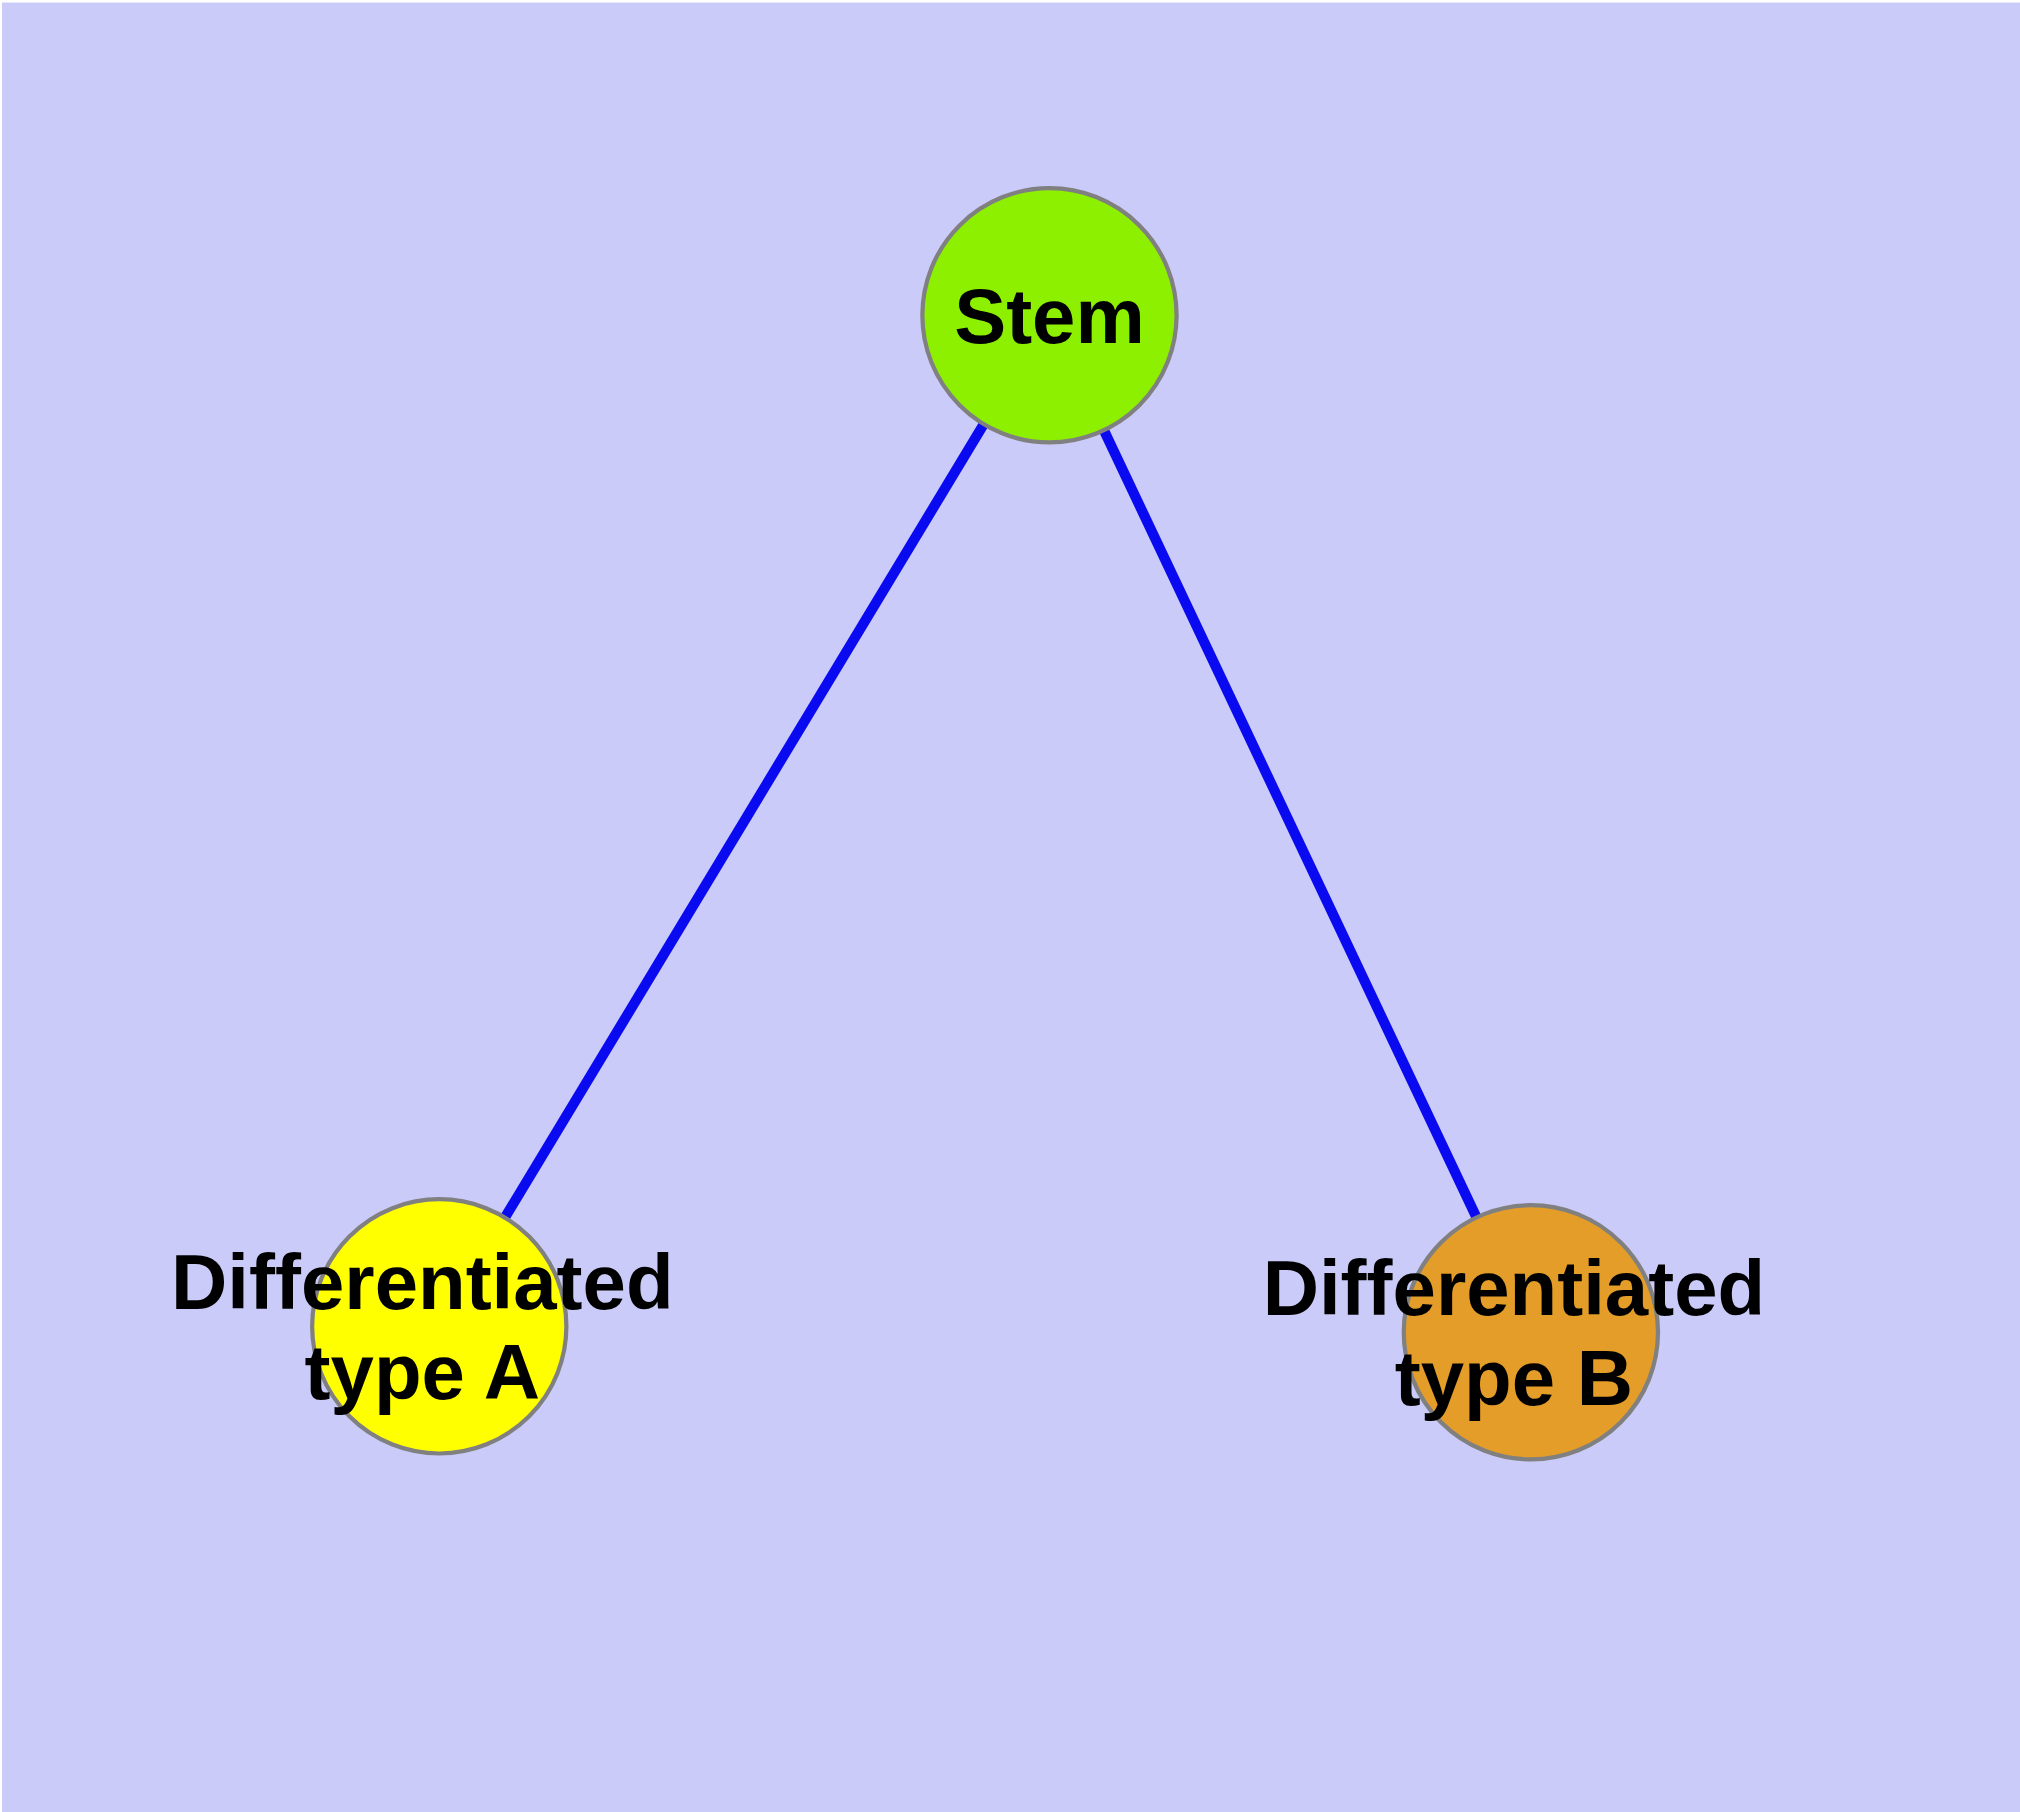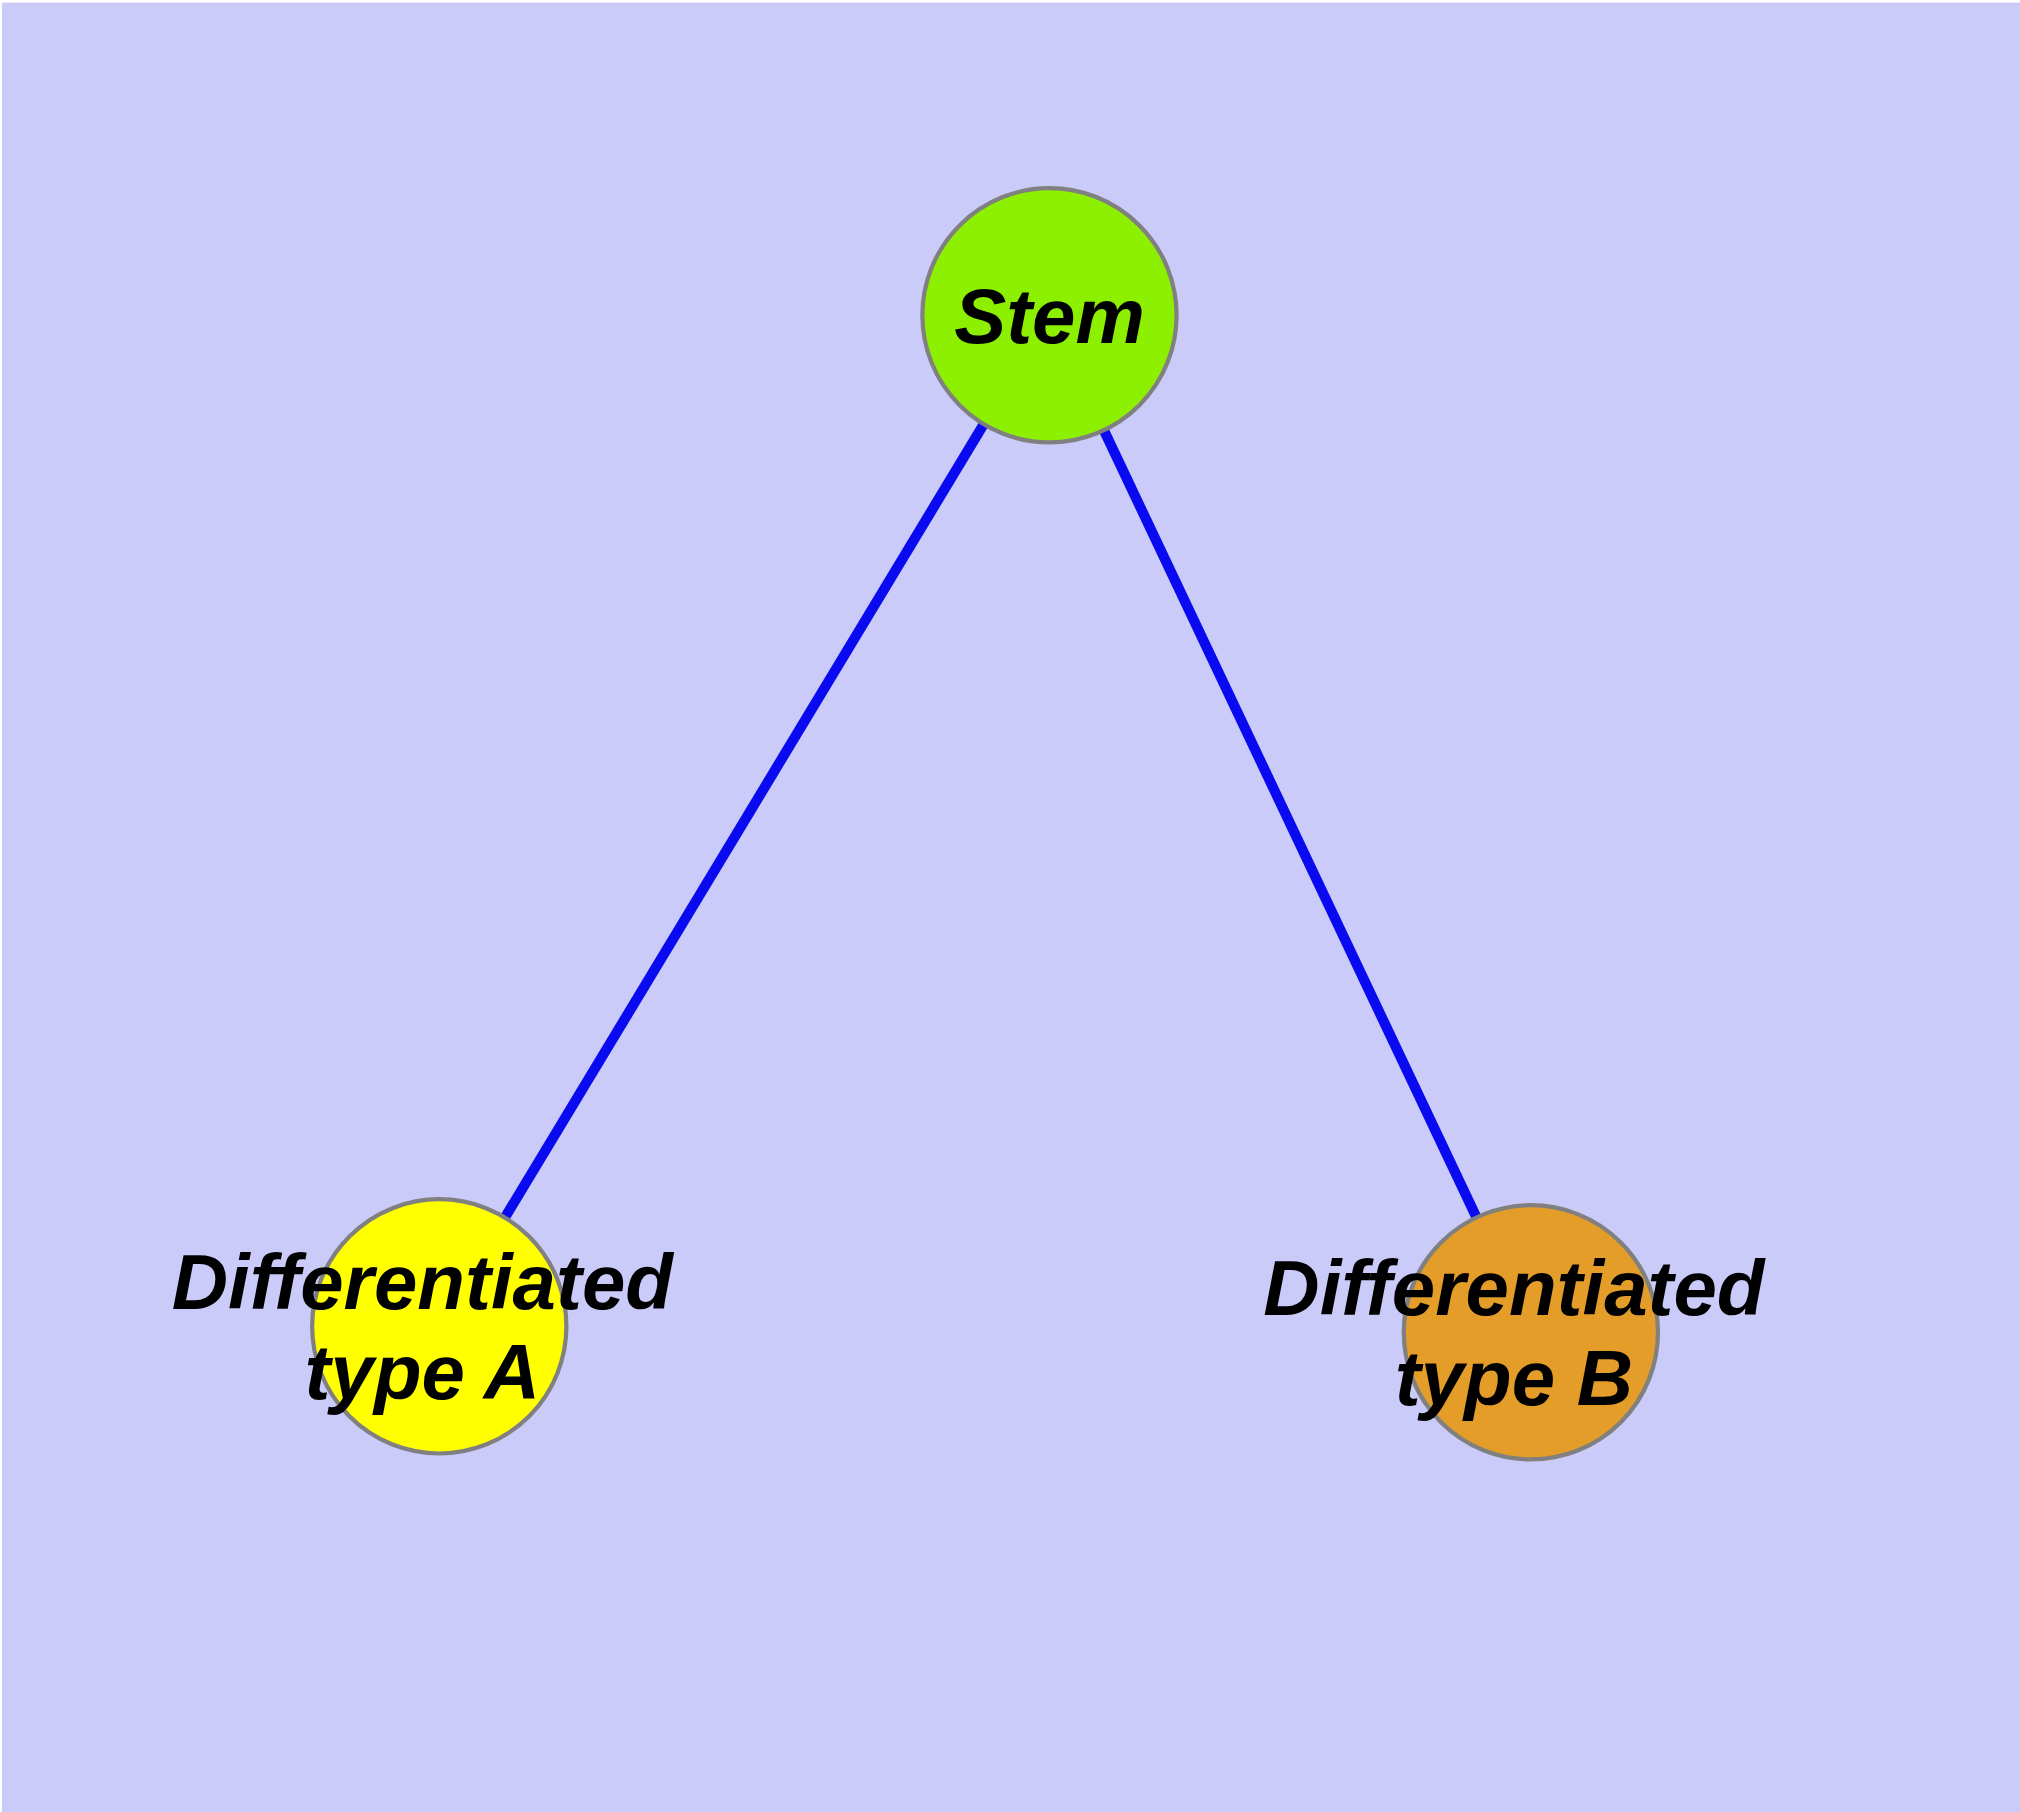--- a/index.html
+++ b/index.html
@@ -7,21 +7,20 @@
     padding: 0;
     background: #FFFFFF;
     font-family: "Liberation Sans", sans-serif;
   }
   .stage {
     position: relative;
     width: 2021px;
     height: 1812px;
     background: #FFFFFF;
     overflow: hidden;
-    font-style: italic;
   }
   svg.diagram {
     position: absolute;
     top: 0;
     left: 0;
     display: block;
   }
   .node-label {
     font-family: "Liberation Sans", sans-serif;
     font-weight: bold;

